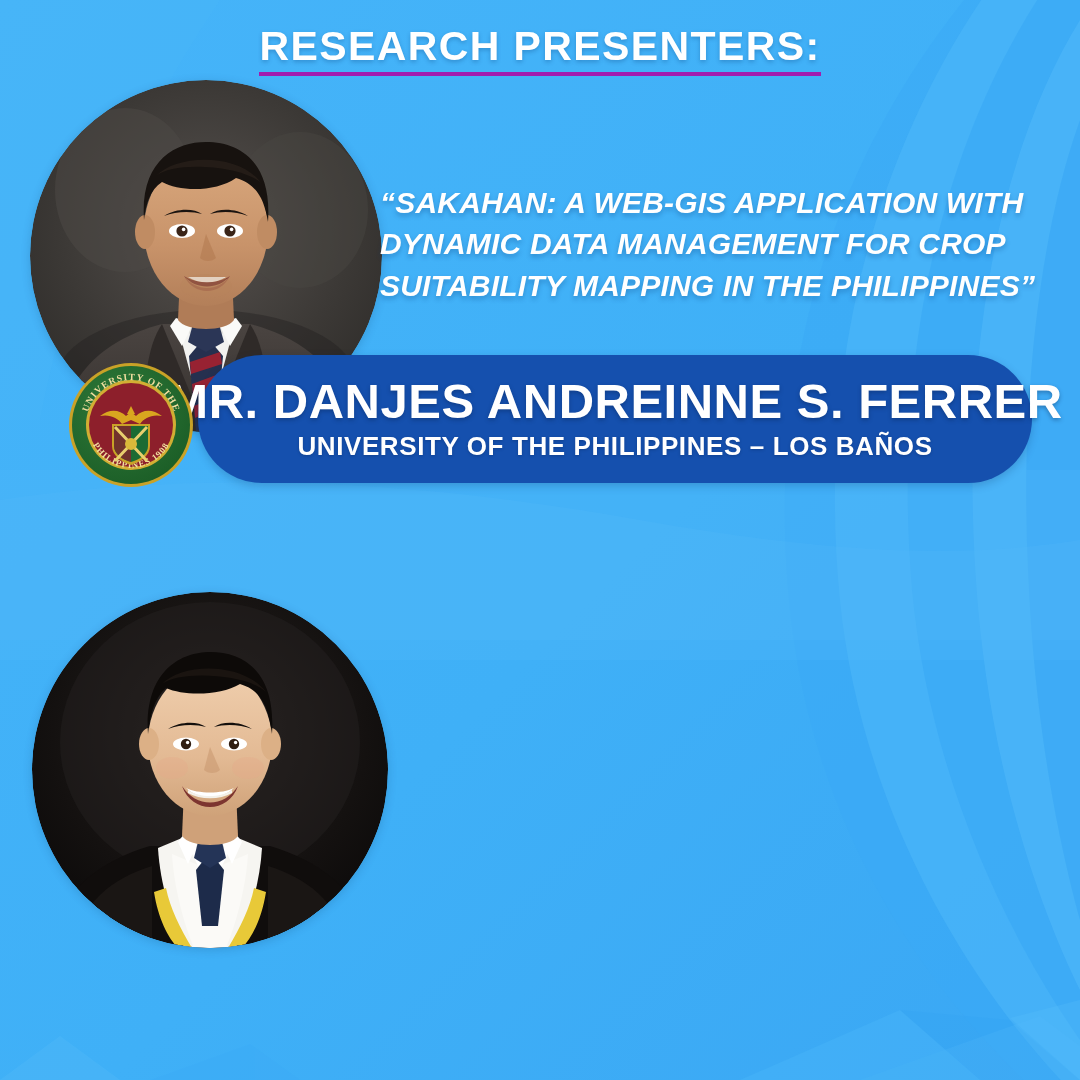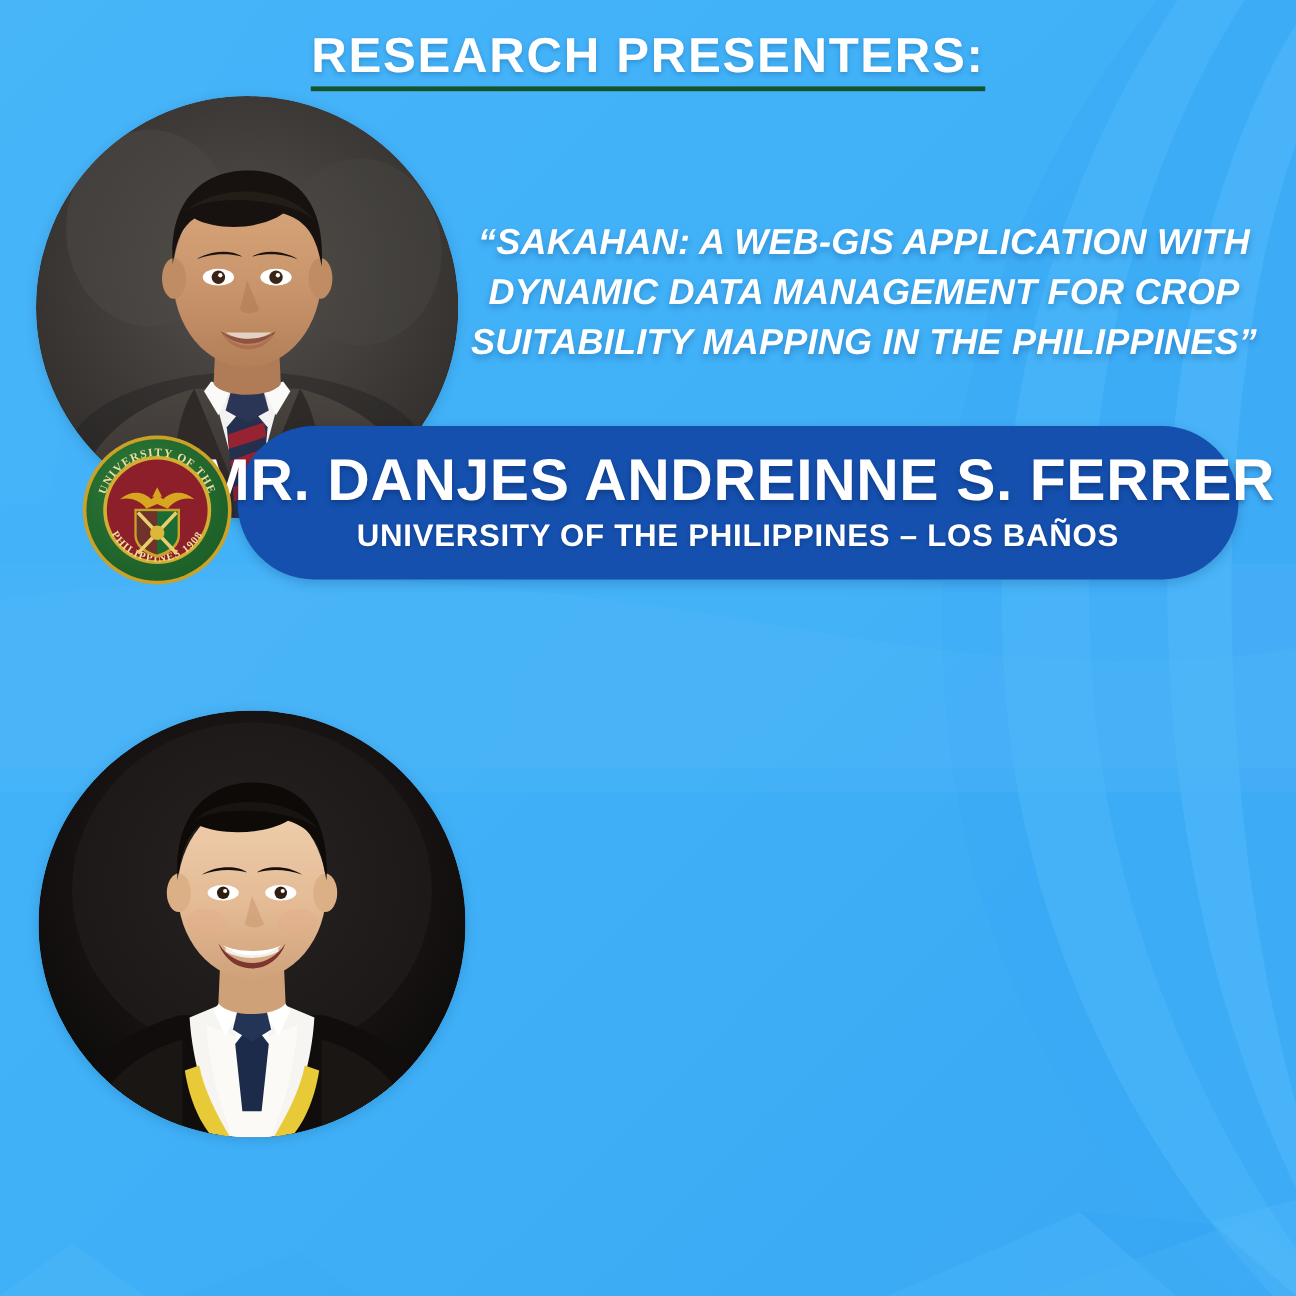--- a/index.html
+++ b/index.html
@@ -34,21 +34,21 @@
     text-align: center;
     z-index: 30;
   }
   #title {
     display: inline-block;
     color: #ffffff;
     font-size: 41px;
     font-weight: bold;
     letter-spacing: 1.4px;
     line-height: 1;
-    border-bottom: 4px solid #14532d;
+    border-bottom: 4px solid #a21caf;
     padding-bottom: 5px;
     text-shadow: 0 2px 4px rgba(10,60,120,0.30);
     white-space: nowrap;
   }
 
   
   .presenter { position: absolute; left: 0; width: 1080px; }
   #presenter-1 { top: 0px; height: 500px; }
   #presenter-2 { top: 520px; height: 560px; }
 
@@ -64,21 +64,21 @@
   #photo-2 { left: 32px; top: 72px; width: 356px; height: 356px; }
 
   .photo svg { display: block; width: 100%; height: 100%; }
 
   
   .research-title {
     position: absolute;
     color: #ffffff;
     font-weight: bold;
     font-style: italic;
-    text-align: center;
+    text-align: left;
     text-shadow: 0 3px 5px rgba(10,60,120,0.32);
     z-index: 20;
   }
   #research-title-1 {
     left: 380px; top: 182px; width: 680px;
     font-size: 30px; line-height: 1.38; letter-spacing: 0.2px;
   }
 
   
   .name-banner {

